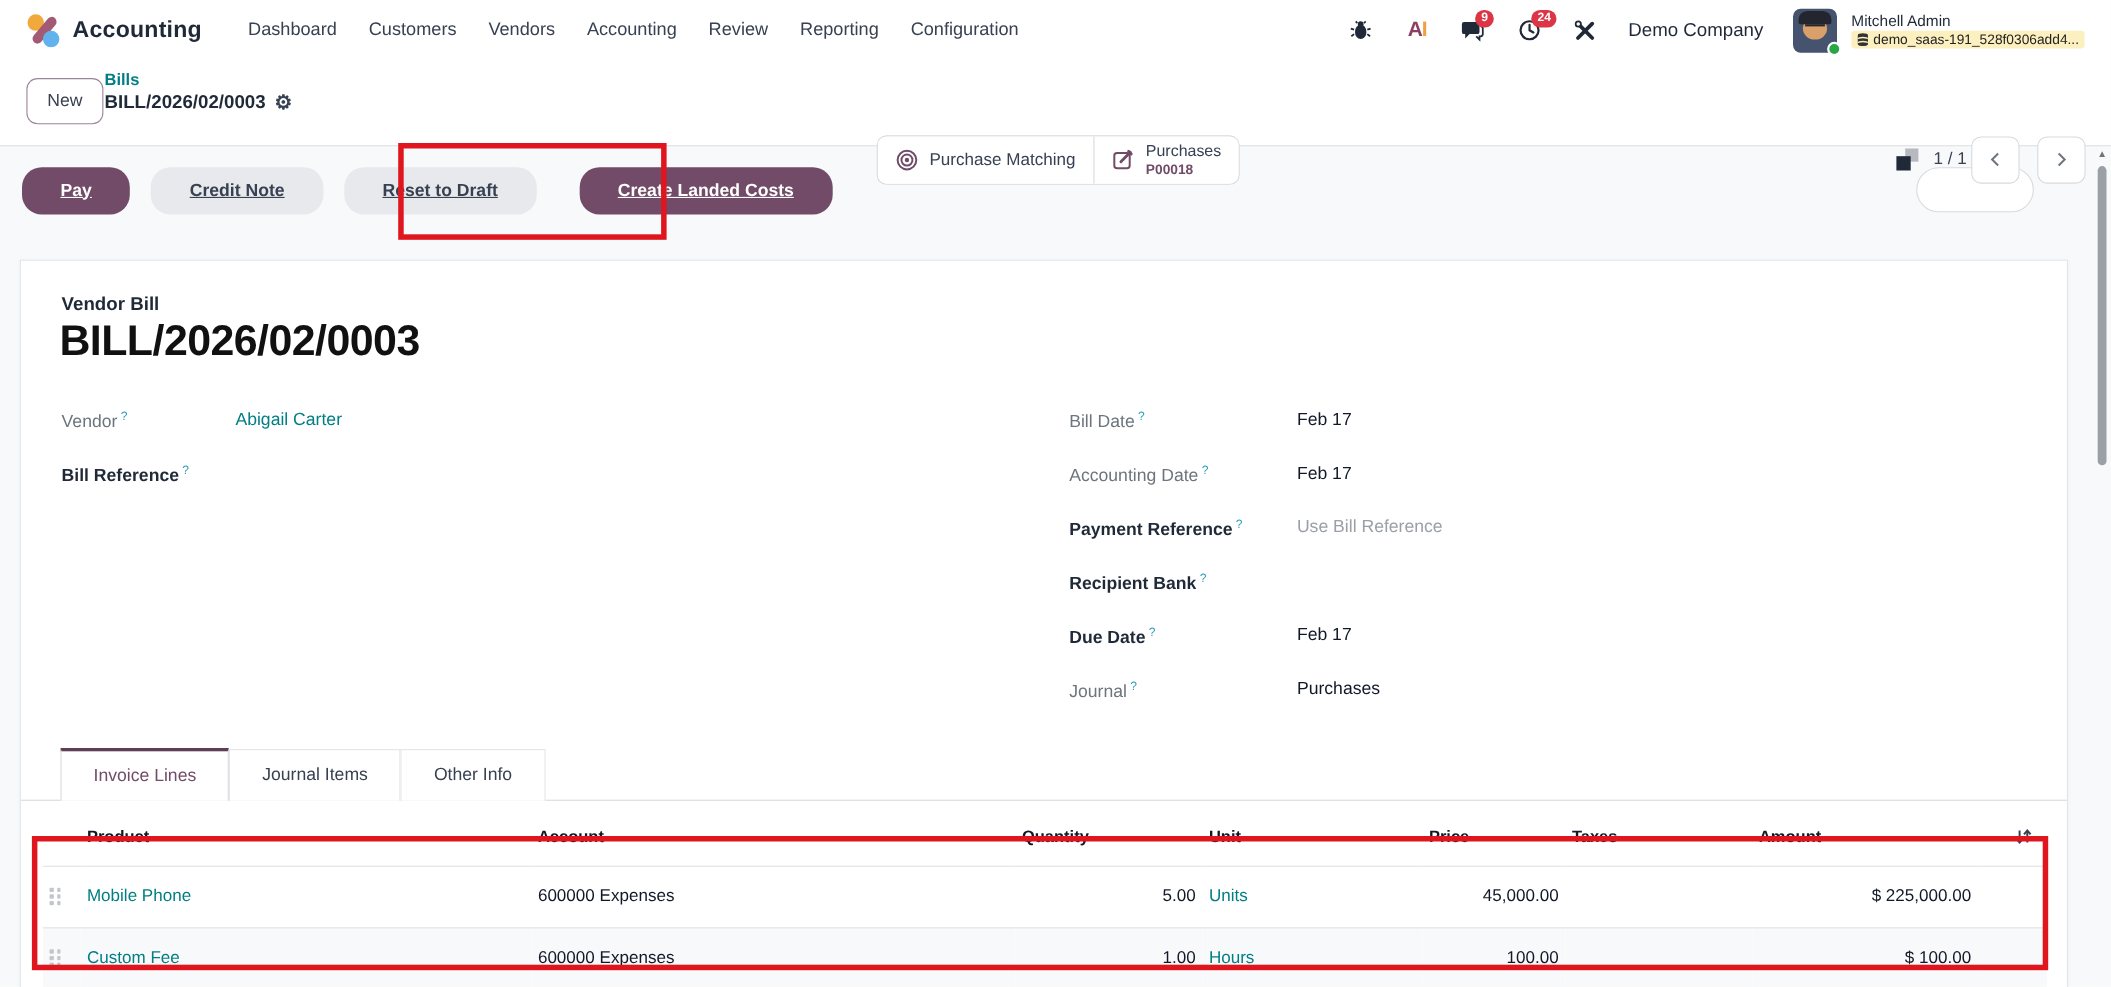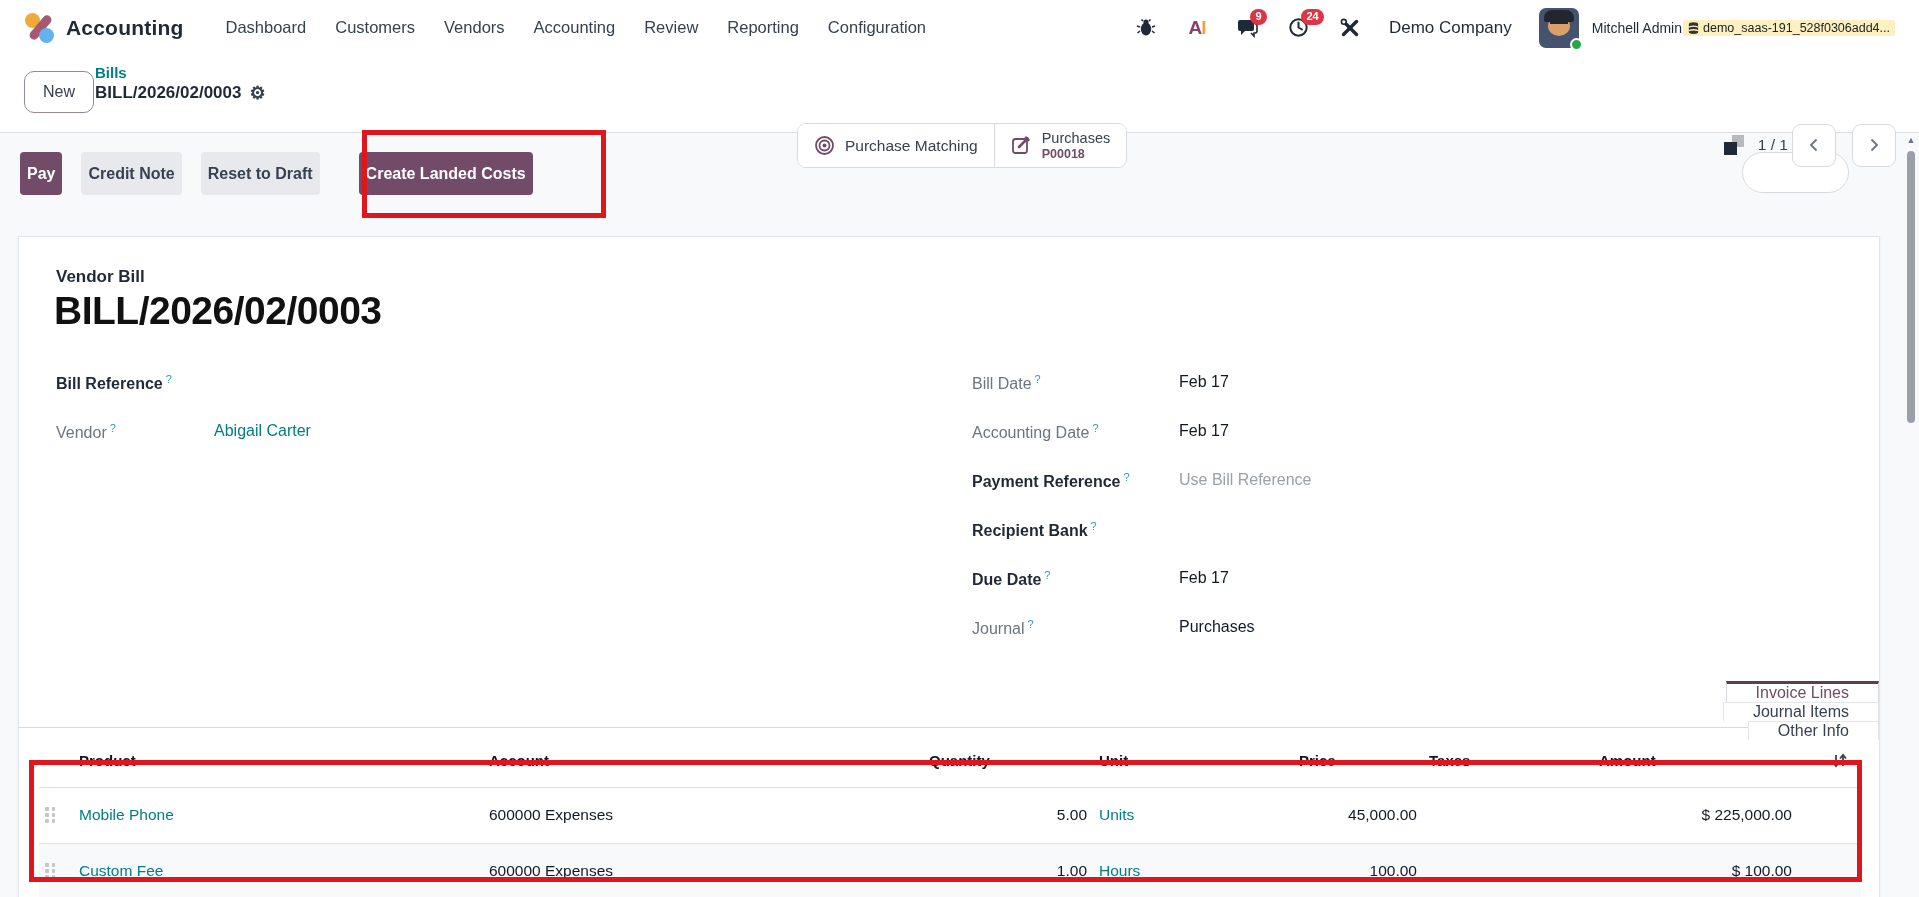--- a/index.html
+++ b/index.html
@@ -27,21 +27,21 @@
   .ai-text .a { color:#8d3e63; } .ai-text .i { color:#f0a13f; }
   .badge { position:absolute; top:-7px; left:14px; background:#dc3545; color:#fff;
     font-size:11px; font-weight:700; border-radius:9px; padding:1.5px 5.5px; line-height:1.2; }
   .company-name { font-size:17px; color:#1f2937; white-space:nowrap; cursor:pointer; }
   .avatar { position:relative; width:40px; height:40px; border-radius:7px; background:#46536e; overflow:visible; cursor:pointer; }
   .avatar .hair { position:absolute; top:2px; left:5px; width:30px; height:12px; border-radius:8px 8px 2px 2px; background:#23262e; }
   .avatar .face { position:absolute; top:8px; left:9px; width:22px; height:20px; border-radius:50%; background:#d9a06b; }
   .avatar .glasses { position:absolute; top:14px; left:11px; width:18px; height:5px; border-top:2.5px solid #23262e; }
   .avatar .dot { position:absolute; bottom:-3px; right:-4px; width:13px; height:13px; border-radius:50%;
     background:#28a745; border:2px solid #fff; }
-  .user-block { display:flex; gap:1px; margin-left:-14px; }
+  .user-block { display:flex; flex-direction:column; gap:1px; margin-left:-14px; }
   .user-name { font-size:14px; color:#1f2937; }
   .user-db { display:flex; align-items:center; gap:4px; background:#fdf0c0; border-radius:3px;
     padding:1px 5px; font-size:12.5px; color:#222; cursor:pointer;text-align:center; }
 
   
   .crumb-row { position:absolute; top:55px; left:0; width:100%; height:78px;
     background:#fff; border-bottom:1px solid #dcdfe3; z-index:4; }
   .btn-new { position:absolute; left:24px; top:16px; height:42px; padding:0 18px;
     background:#fff; border:1px solid #9b8599; border-radius:10px;
     font-size:16px; color:#374151; cursor:pointer; font-family:inherit; }
@@ -62,22 +62,22 @@
   .pages-ico .back { position:absolute; top:0; right:0; width:12px; height:12px; background:#b6bac0; }
   .pages-ico .front { position:absolute; bottom:0; left:0; width:13px; height:13px; background:#1f2937; }
   .pager-text { font-size:15.5px; color:#374151; white-space:nowrap; }
   .pager-btn { width:44px; height:43px; border:1px solid #d8dadd; border-radius:9px; background:#fff;
     display:flex; align-items:center; justify-content:center; cursor:pointer; margin-left:-10px; }
   .pager-btn + .pager-btn { margin-left:2px; }
 
   
   .control-row { position:absolute; top:133px; left:0; width:100%; height:82px; }
   .action-btns { position:absolute; left:20px; top:19px; display:flex; gap:19px; }
-  .btn { height:43px; border:none; border-radius:4px; padding:0 7px; font-size:16px;
-    font-weight:700; cursor:pointer; font-family:inherit; white-space:nowrap; }
+  .btn { height:43px; border:none; border-radius:18px; padding:0 35px; font-size:16px;
+    font-weight:700; cursor:pointer; font-family:inherit; white-space:nowrap;text-decoration:underline; }
   .btn.primary { background:#714b67; color:#fff; }
   .btn.secondary { background:#e7e9ed; color:#374151; }
   .btn.clc { margin-left:20px; }
   .status-area { position:absolute; right:57px; top:19px; display:flex; align-items:center; }
   .empty-pill { width:107px; height:41px; border:1px solid #d8dadd; border-radius:21px; background:#fff; margin-right:13px; }
   .stepper { display:flex; height:43px; }
   .step-draft { background:#e9ebef; color:#6c757d; font-size:17px; display:flex; align-items:center;
     padding:0 22px 0 40px; position:relative; cursor:pointer; }
   .step-draft::after { content:""; position:absolute; right:-14px; top:0; z-index:2;
     border-top:21.5px solid transparent; border-bottom:21.5px solid transparent; border-left:14px solid #e9ebef; }
@@ -95,21 +95,21 @@
   .f-label { width:158px; font-size:16px; color:#6c757d; flex-shrink:0; }
   .fields-right .f-label { width:207px; }
   .f-label.bold { color:#1f2937; font-weight:700; }
   .f-help { font-size:11px; color:#2d9cbb; vertical-align:super; margin-left:3px; font-weight:400; }
   .f-value { font-size:16px; color:#111827; }
   .f-value.link { color:#017e84; cursor:pointer; }
   .f-value.placeholder { color:#9aa0a6; }
 
   
   .tabbar { position:absolute; left:0; top:443px; width:100%; height:48px; border-bottom:1px solid #d8dadd;
-    display:flex; align-items:flex-end; padding-left:36px;flex-direction:column; }
+    display:flex; align-items:flex-end; padding-left:36px; }
   .tab { height:47px; padding:0 29px; display:flex; align-items:center; font-size:16px; color:#374151;
     background:#fff; border:1px solid #e3e6e9; border-bottom:none; cursor:pointer; position:relative; top:1px; }
   .tab.active { border-top:3px solid #5c3f54; color:#714b67; background:#fff; z-index:2;
     border-left-color:#d8dadd; border-right-color:#d8dadd; height:48px; }
   .tab:not(.active) { background:#fff; }
 
   
   .lines { position:absolute; left:20px; top:498px; width:1822px; border-collapse:collapse; table-layout:fixed; }
   .lines th { font-size:15px; font-weight:700; color:#111827; text-align:left; padding:0 6px;
     height:52px; vertical-align:middle; border-bottom:1px solid #dee2e6; }
@@ -279,26 +279,26 @@
     <span class="empty-pill"></span>
   </div>
 </div>
 
 <div class="sheet">
   <div class="doc-type">Vendor Bill</div>
   <div class="doc-name">BILL/2026/02/0003</div>
 
   <div class="fields-left">
     <div class="field-row">
+      <span class="f-label"><span>Vendor</span><sup class="f-help">?</sup></span>
+      <span class="f-value link">Abigail Carter</span>
+    </div>
+    <div class="field-row">
       <span class="f-label bold"><span>Bill Reference</span><sup class="f-help">?</sup></span>
       <span class="f-value"></span>
-    </div>
-    <div class="field-row">
-      <span class="f-label"><span>Vendor</span><sup class="f-help">?</sup></span>
-      <span class="f-value link">Abigail Carter</span>
     </div>
   </div>
 
   <div class="fields-right">
     <div class="field-row">
       <span class="f-label"><span>Bill Date</span><sup class="f-help">?</sup></span>
       <span class="f-value">Feb 17</span>
     </div>
     <div class="field-row">
       <span class="f-label"><span>Accounting Date</span><sup class="f-help">?</sup></span>

